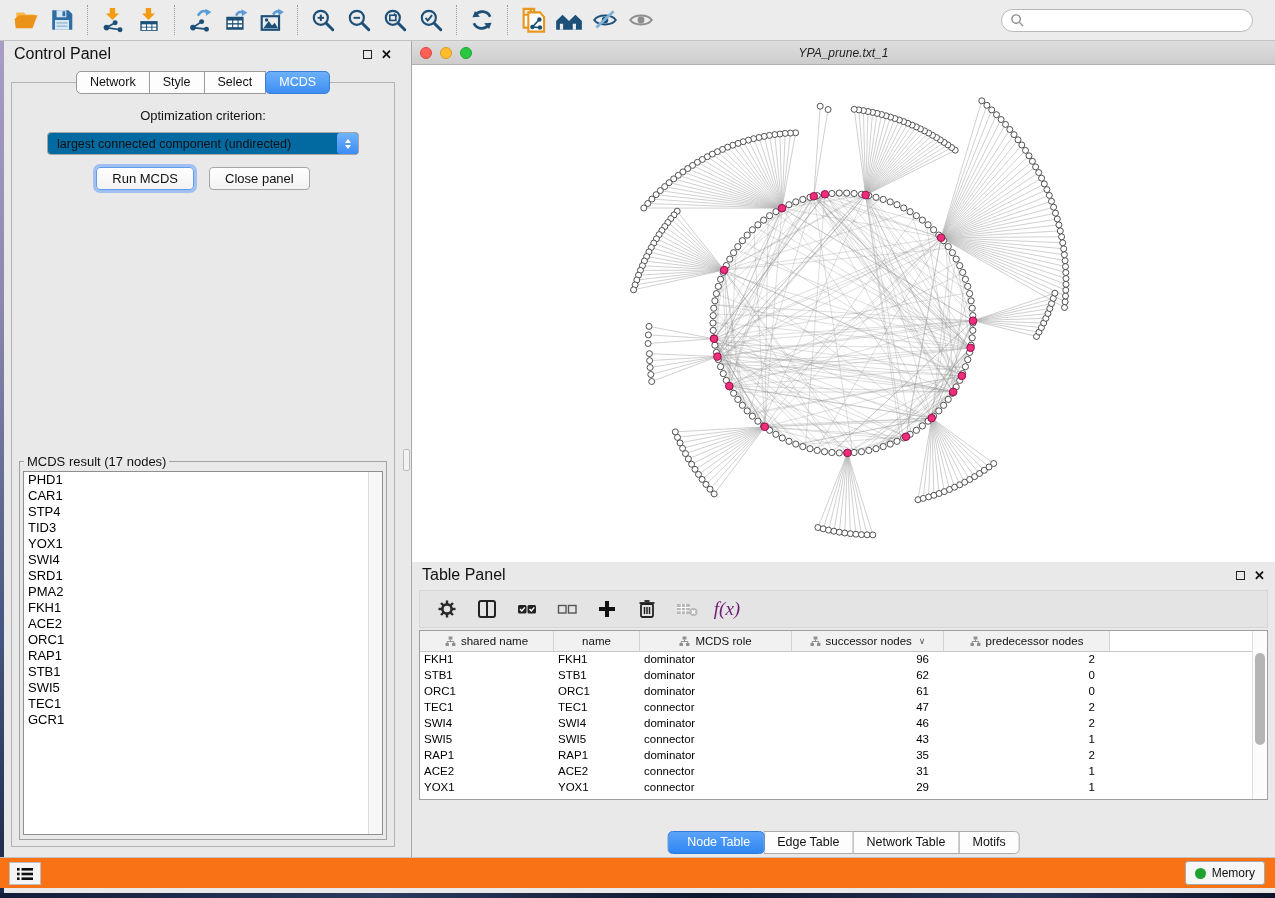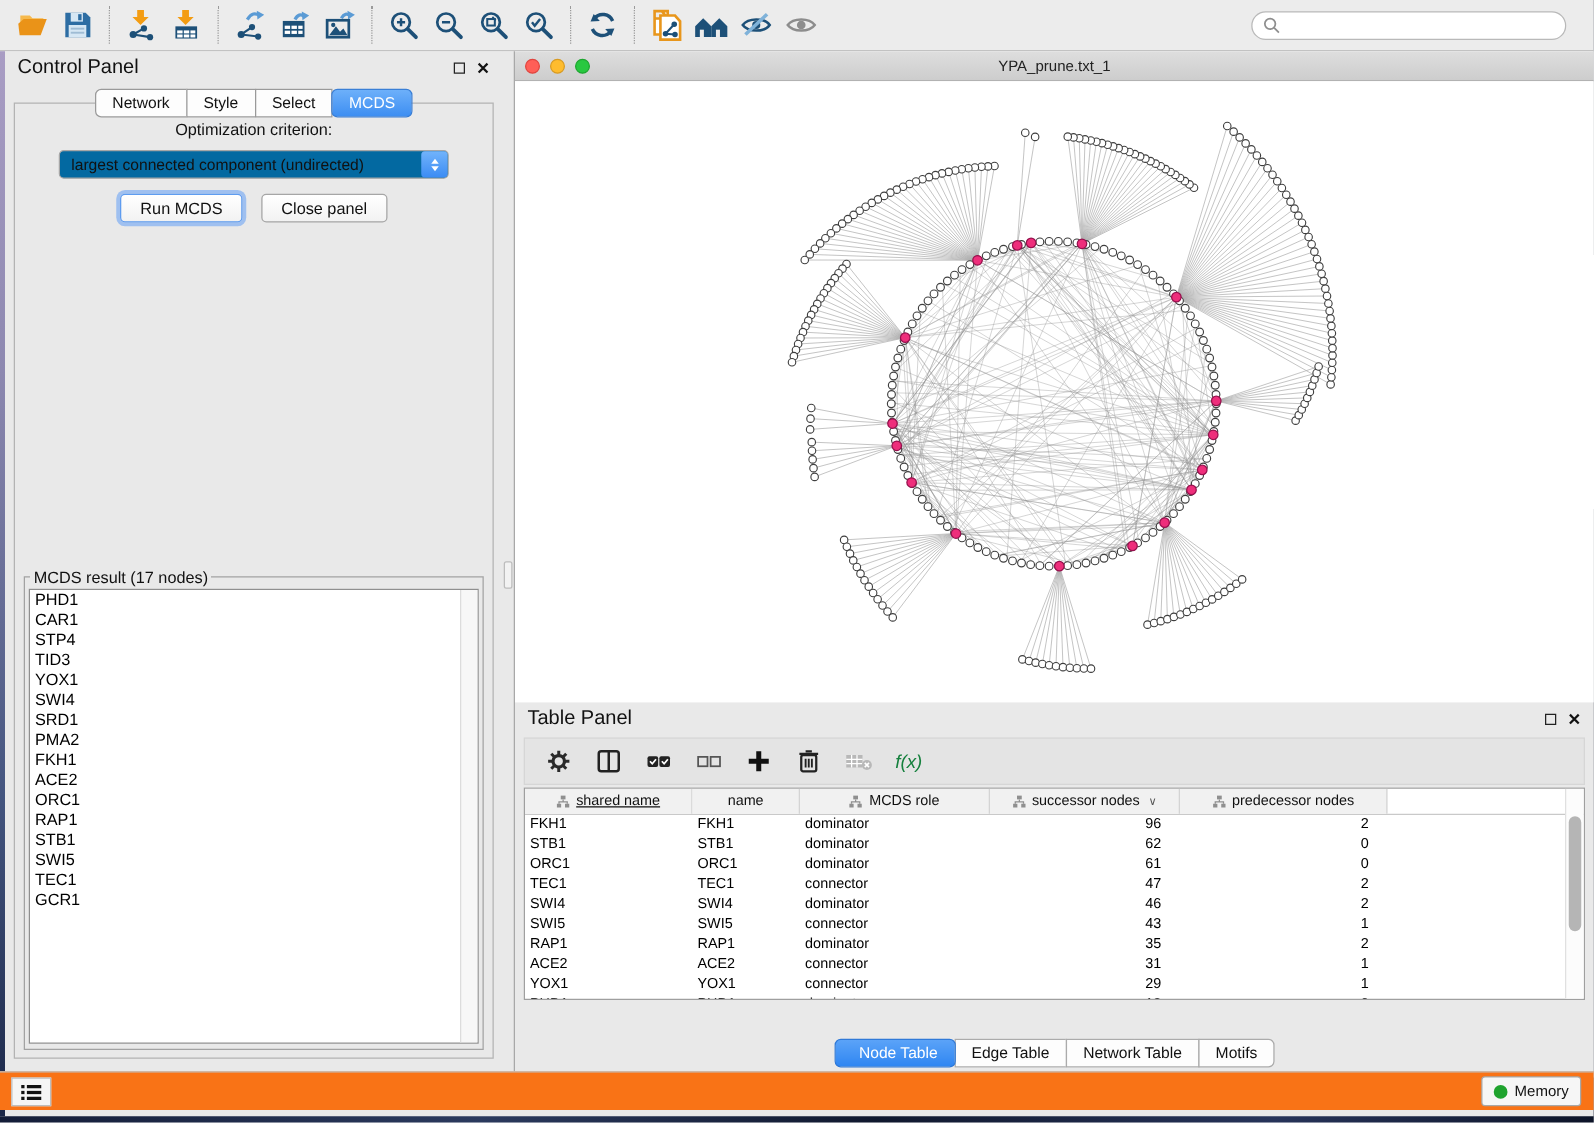--- a/index.html
+++ b/index.html
@@ -29,21 +29,21 @@
   .win-btns { margin-left:auto; display:flex; align-items:center; gap:9px; }
   .float-box { width:9px; height:9px; border:1.5px solid #222; display:inline-block; }
   .close-x { font-size:13px; font-weight:bold; color:#111; line-height:9px; }
   .cp-tabs { position:absolute; left:0; top:30px; width:100%; display:flex; justify-content:center; z-index:3; }
   .tab { font-size:12.5px; color:#111; background:#fdfdfd; border:1px solid #9a9a9a; padding:3px 13px 4px;
     margin-left:-1px; position:relative; }
   .tab:first-child { border-radius:5px 0 0 5px; margin-left:0; }
   .tab:last-child { border-radius:0 5px 5px 0; }
   .tab.active { background:linear-gradient(#6db0fa,#3d8ef2); color:#fff; border-color:#3a7fd6; border-radius:5px; z-index:2; }
   .cp-body { position:absolute; left:7px; right:7px; top:41px; bottom:15px; border:1px solid #b3b3b3; background:#e9e9e9; }
-  .opt-label { text-align:center; margin-top:13px; font-size:13px; color:#111; }
+  .opt-label { text-align:center; margin-top:25px; font-size:13px; color:#111; }
   .dropdown { margin:9px auto 0; width:312px; height:23px; background:#0369a1; border:1px solid #a6a6a6;
     border-radius:4px; position:relative; display:flex; align-items:center; padding-left:9px; }
   .dropdown .val { font-size:12.5px; color:#111; }
   .stepper { position:absolute; right:0px; top:0px; width:21px; height:21px; border-radius:3px;
     background:linear-gradient(#71b3fb,#3c8cf4); display:flex; flex-direction:column; align-items:center; justify-content:center; gap:2px; }
   .tri-up { width:0;height:0;border-left:3.5px solid transparent;border-right:3.5px solid transparent;border-bottom:4px solid #fff; }
   .tri-dn { width:0;height:0;border-left:3.5px solid transparent;border-right:3.5px solid transparent;border-top:4px solid #fff; }
   .btn-row { display:flex; justify-content:center; gap:15px; margin-top:12px; }
   .aqua-btn { font-family:"Liberation Sans",sans-serif; font-size:13px; color:#111; height:23px; padding:0 15px;
     background:linear-gradient(#ffffff,#f2f2f2); border:1px solid #a6a6a6; border-radius:4px; }
@@ -52,37 +52,37 @@
   fieldset.mcds legend { font-size:13px; color:#111; margin-left:4px; padding:0 3px; }
   .listbox { position:absolute; left:3px; right:3px; top:2px; bottom:4px; background:#fff; border:1px solid #8f8f8f; overflow:hidden; }
   .listbox .sbtrack { position:absolute; right:0; top:0; bottom:0; width:14px; background:#f7f7f7; border-left:1px solid #dcdcdc; }
   .li-item { font-size:13px; line-height:16px; padding-left:4px; color:#000; }
 
   
   .v-splitter { position:absolute; left:402px; top:41px; width:10px; height:821px; background:#e9e9e9; border-right:1px solid #a8a8a8; z-index:5; }
   .v-grip { position:absolute; left:1px; top:408px; width:7px; height:22px; background:#f2f2f2; border:1px solid #bcbcbc; border-radius:2px; }
 
   
-  .network-pane { position:absolute; left:412px; top:41px; width:863px; height:521px; background:#fff; }
+  .network-pane { position:absolute; left:412px; top:41px; width:863px; height:521px; background:#fff;font-style:italic; }
   .net-titlebar { height:24px; background:linear-gradient(#dedede,#cdcdcd); border-bottom:1px solid #b2b2b2;
     display:flex; align-items:center; position:relative; }
   .lights { display:flex; gap:8px; margin-left:8px; }
   .light { width:12px; height:12px; border-radius:50%; }
   .light.red { background:#ff5f57; border:0.5px solid #e0443e; }
   .light.yellow { background:#febc2e; border:0.5px solid #d89b22; }
   .light.green { background:#28c840; border:0.5px solid #1da62f; }
   .net-title { position:absolute; left:0; right:0; text-align:center; font-size:12px; color:#222; }
   .net-canvas { position:absolute; top:24px; left:0; right:0; bottom:0; background:#fff; }
 
   
   .table-panel { position:absolute; left:412px; top:562px; width:863px; height:300px; background:#e9e9e9; }
   .tp-header { height:26px; display:flex; align-items:center; padding:0 10px; }
   .tp-toolbar { margin:2px 7px 0; height:38px; background:#e4e4e4; border:1px solid #d6d6d6; display:flex; align-items:center; padding:0 12px; gap:10px; }
   .ttb { width:30px; height:30px; display:flex; align-items:center; justify-content:center; }
-  .fx { font-family:Liberation Sans, sans-serif; font-style:italic; font-size:15px; color:#15803d; }
+  .fx { font-family:Liberation Serif, serif; font-style:italic; font-size:19px; color:#701a75; }
   .tbl { position:absolute; left:7px; right:7px; top:68px; bottom:62px; background:#fff; border:1px solid #9f9f9f; overflow:hidden; }
   .thead { display:flex; height:21px; border-bottom:1px solid #c9c9c9; }
   .th { background:#f1f1f1; border-right:1px solid #d4d4d4; display:flex; align-items:center; justify-content:center;
     font-size:11.5px; color:#111; gap:5px; position:relative; flex:0 0 auto; }
   .th .sort { font-size:9px; color:#555; margin-left:2px; }
   .trow { display:flex; height:16px; }
   .td { font-size:11.5px; color:#000; padding:1px 4px 0; white-space:nowrap; overflow:hidden; flex:0 0 auto; }
   .td.num { text-align:right; padding-right:15px; }
   .tbl-sb { position:absolute; right:0; top:0; bottom:0; width:15px; background:#fcfcfc; border-left:1px solid #e0e0e0; }
   .tbl-thumb { position:absolute; left:2px; top:22px; width:10px; height:92px; background:#b5b5b5; border-radius:5px; }
@@ -1117,21 +1117,21 @@
             <path d="M15.8 9.3 l3.4 3.4 M19.2 9.3 l-3.4 3.4" stroke="#fff" stroke-width="1.3"></path>
           </svg>
       </div>
       <div class="ttb">
           <span class="fx">f(x)</span>
         </div>
     </div>
 
     <div class="tbl">
       <div class="thead" id="table-head">
-          <div class="th" style="width: 134px; text-decoration: underline;">
+          <div class="th" style="width: 134px;">
             <svg width="11" height="11" viewBox="0 0 11 11">
               <rect x="3.6" y="0.5" width="3.8" height="3" fill="#8f8f8f"></rect>
               <rect x="0.5" y="7" width="3.4" height="3" fill="#8f8f8f"></rect>
               <rect x="7" y="7" width="3.4" height="3" fill="#8f8f8f"></rect>
               <path d="M5.5 3.5 v2 M2.2 7 v-1.5 h6.6 V7" fill="none" stroke="#8f8f8f" stroke-width="1"></path>
             </svg>
             <span>shared name</span>
           </div>
           <div class="th" style="width: 86px;">
             <span>name</span>

